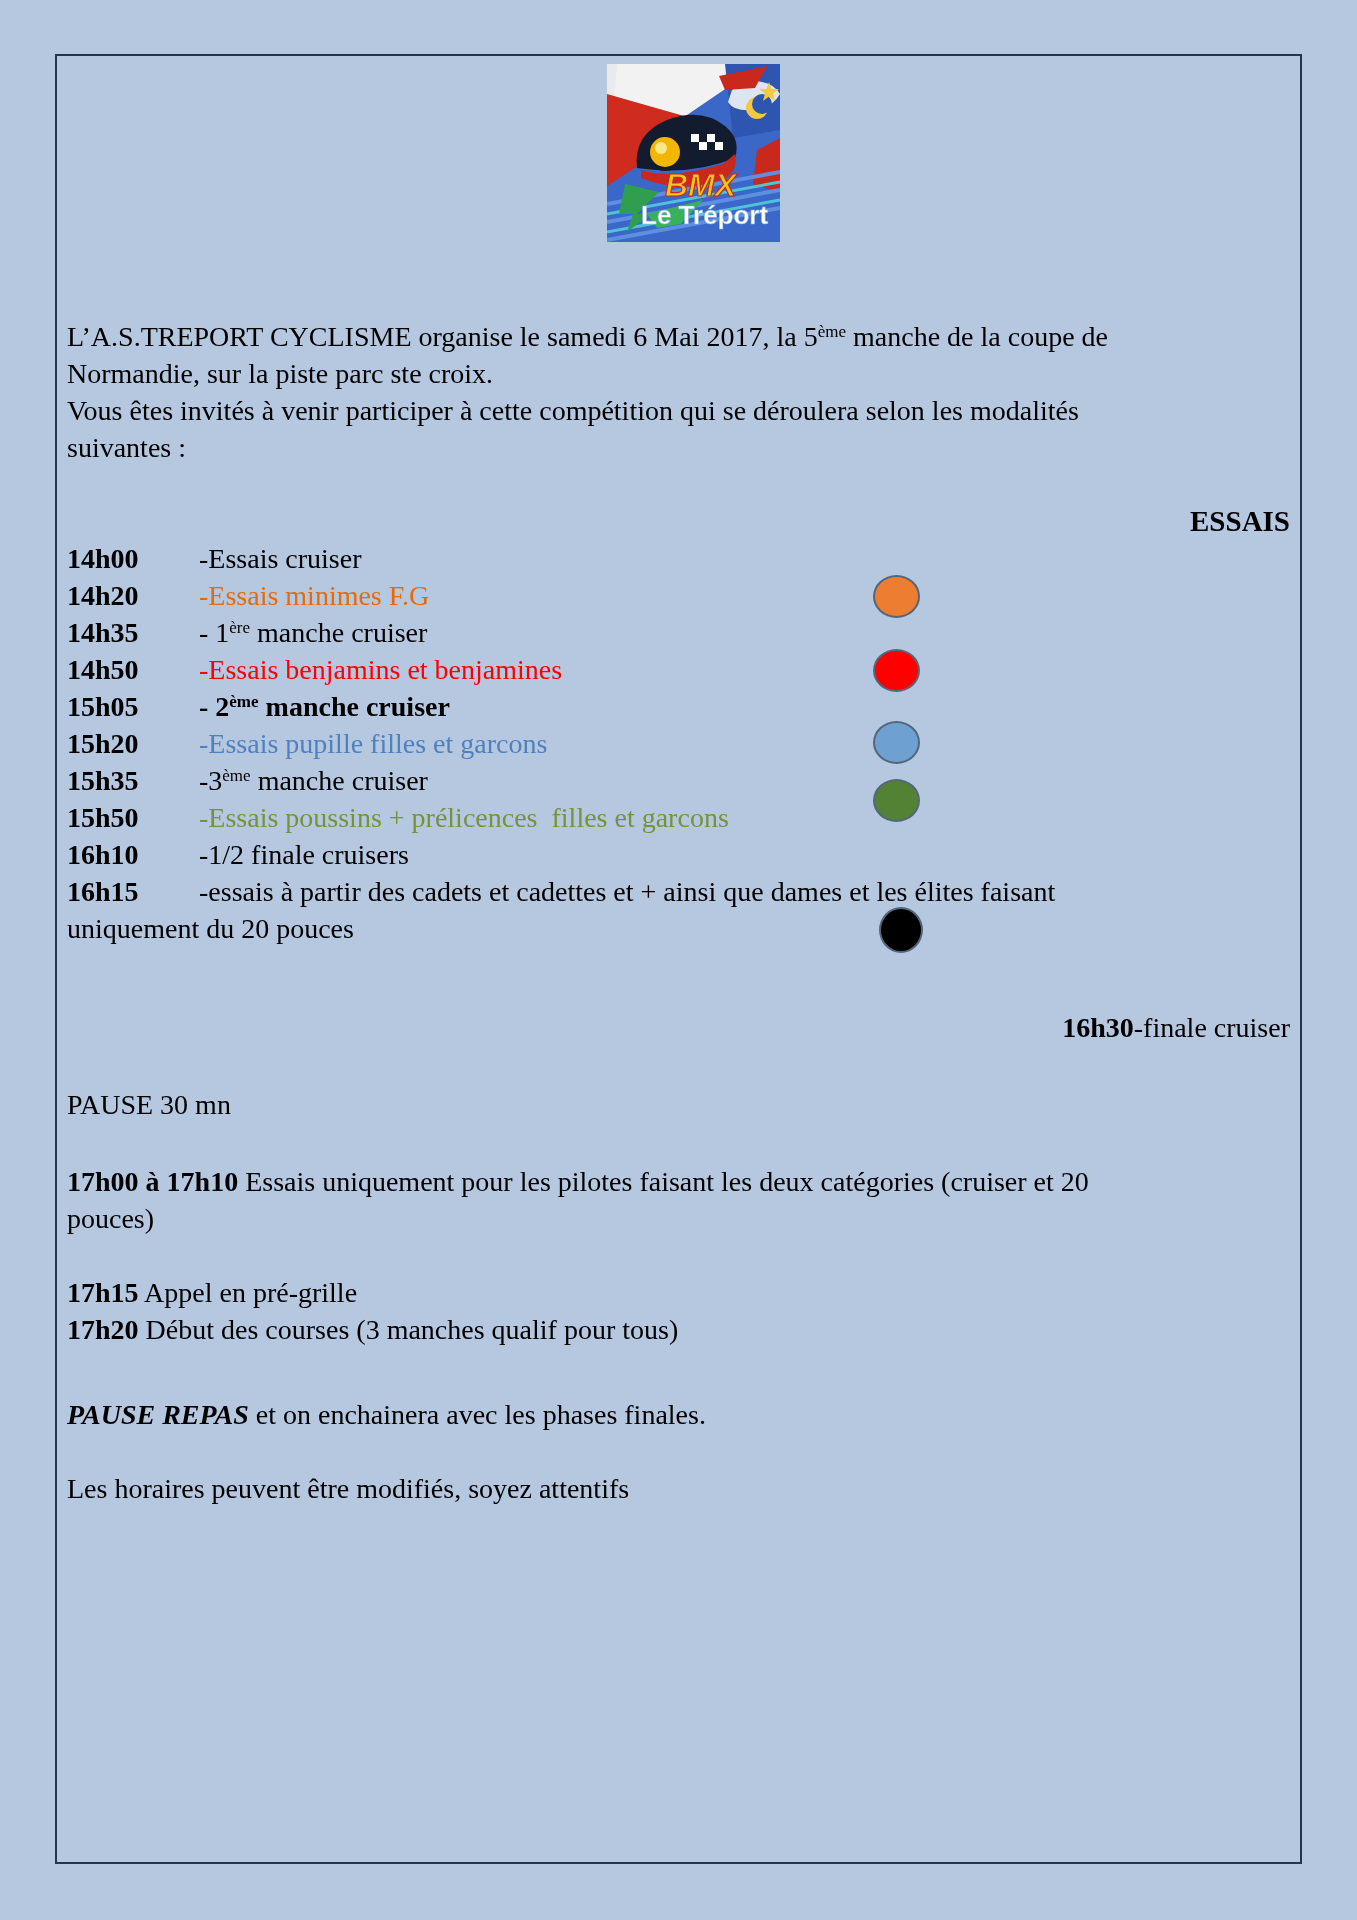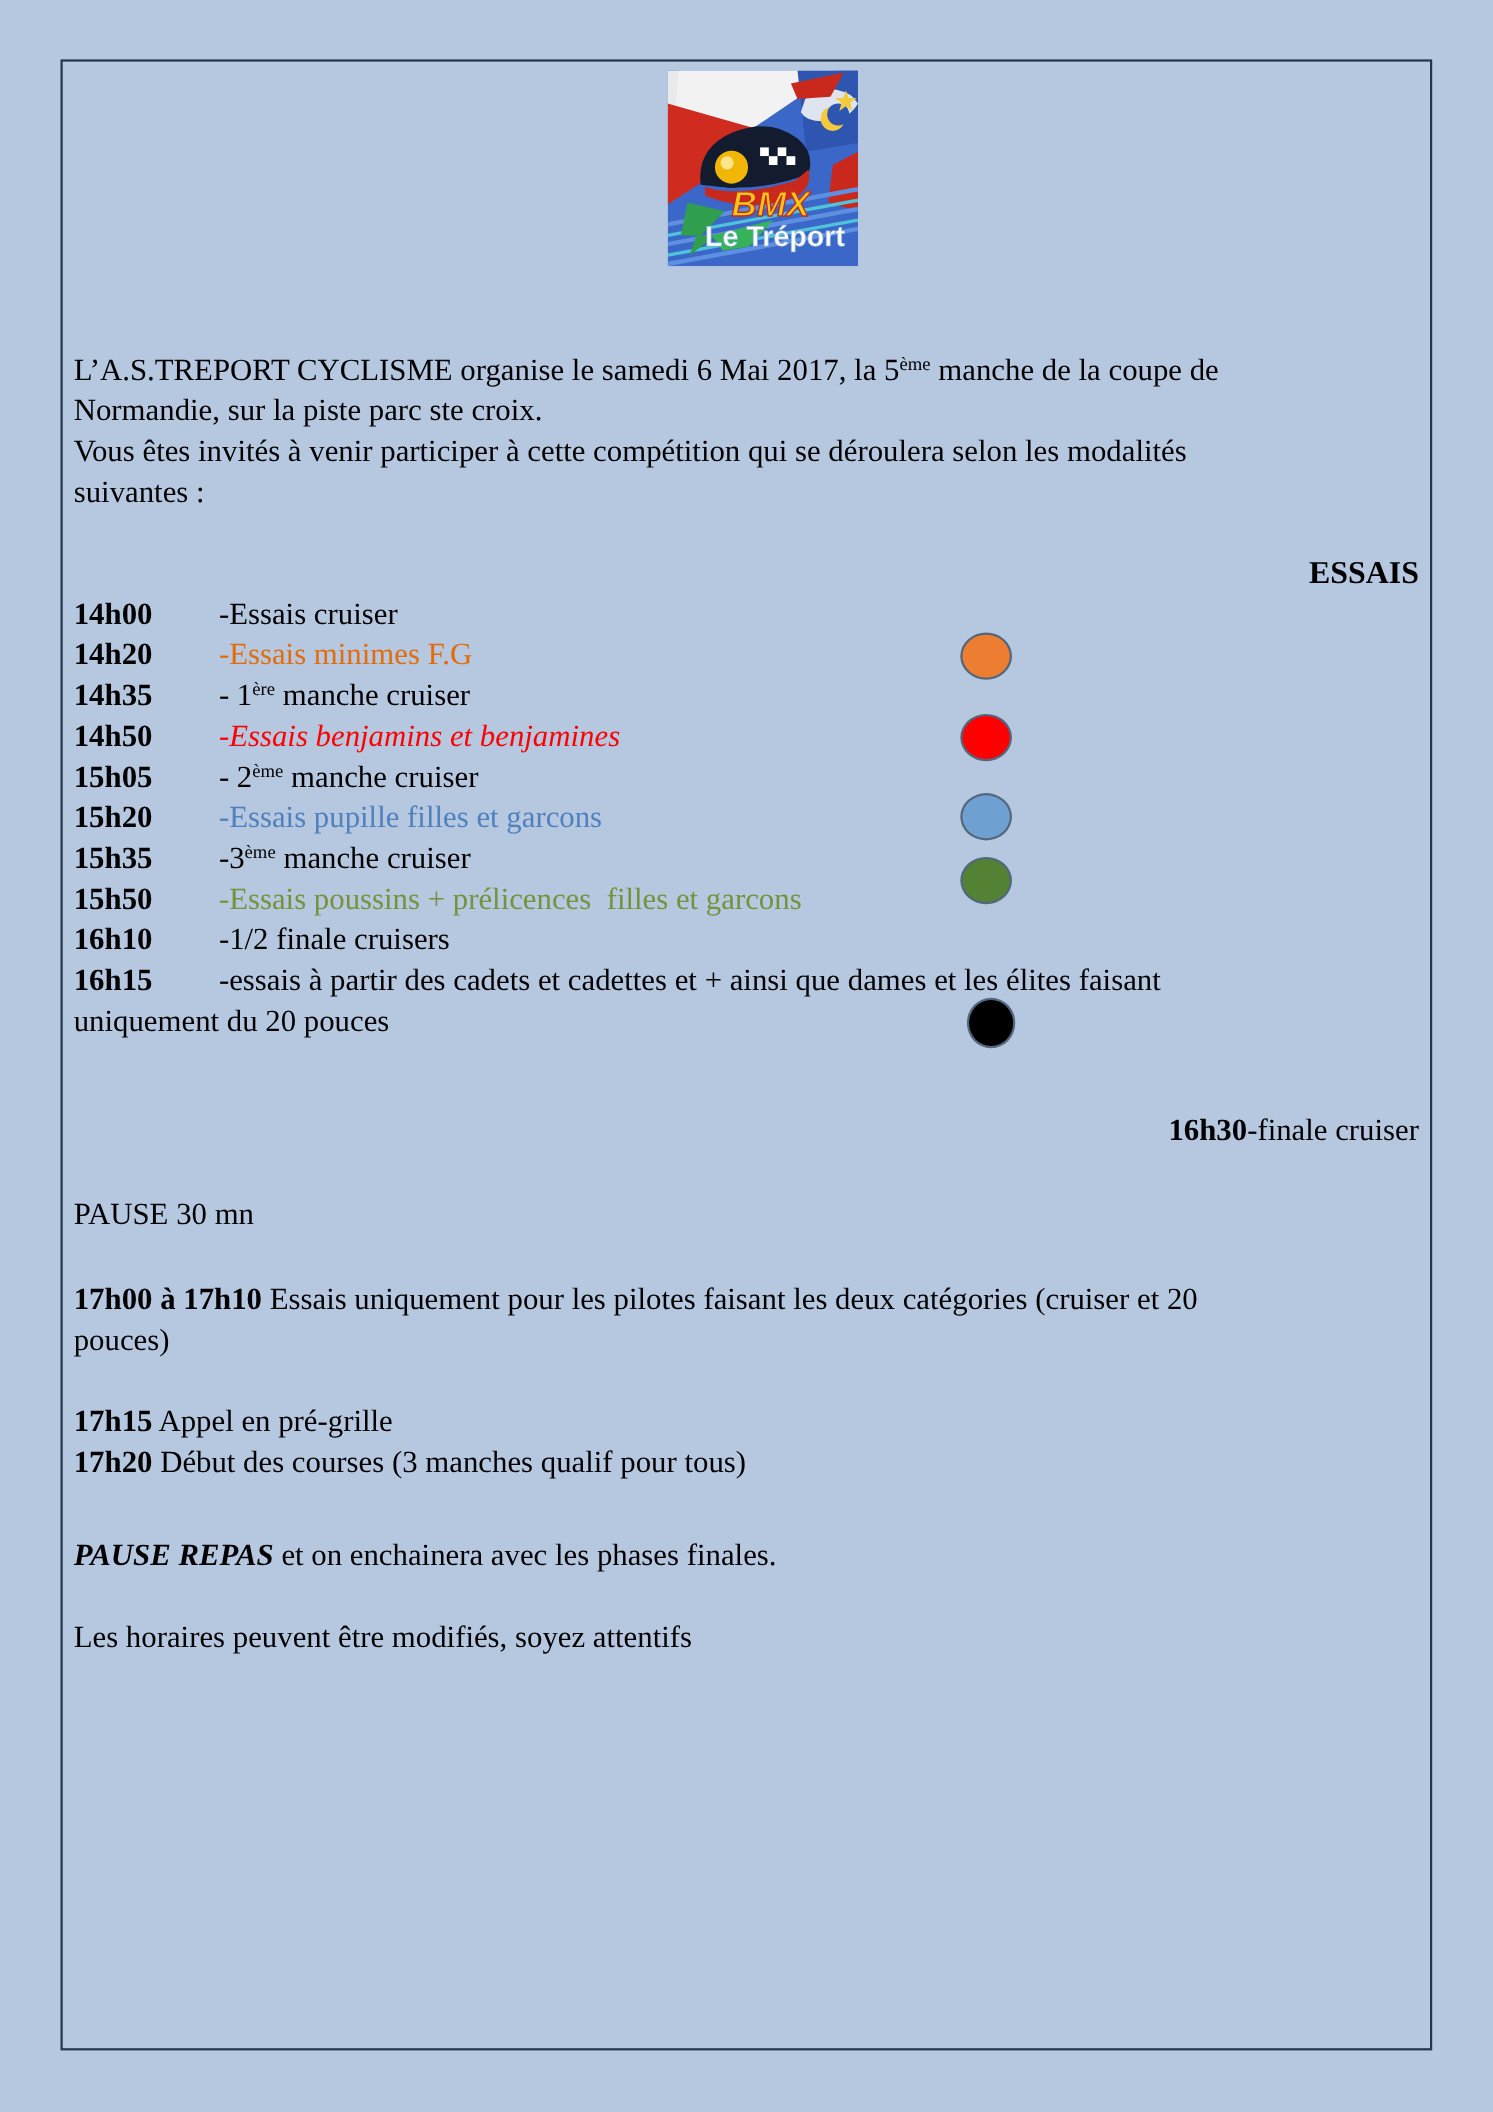--- a/index.html
+++ b/index.html
@@ -30,24 +30,24 @@
   p{margin:0;white-space:pre-wrap;}
   sup{font-size:17px;line-height:0;vertical-align:9px;}
   .essais-heading{
     margin-top:37px;
     text-align:right;font-weight:bold;font-size:29px;
   }
   .row{position:relative;}
   .time{display:inline-block;width:132px;font-weight:bold;vertical-align:top;}
   .desc{white-space:pre-wrap;}
   .c-orange{color:var(--accent-orange,#E36C09);}
-  .c-red{color:var(--accent-red,#FF0000);font-style:italic;}
+  .c-red{color:var(--accent-red,#FF0000);}
   .c-blue{color:var(--accent-blue,#4F81BD);}
   .c-green{color:var(--accent-green,#76923C);}
-  .bold{font-weight:normal;}
+  .bold{font-weight:bold;}
   .dot{
     position:absolute;left:806px;top:-2px;
     width:47px;height:43px;border-radius:50%;
     border:2px solid var(--dot-outline,#52677C);
     box-sizing:border-box;
   }
   .dot-orange{background:var(--dot-orange,#ED7D31);}
   .dot-red{background:var(--dot-red,#FF0000);}
   .dot-blue{background:var(--dot-blue,#6FA0D2);top:-4px;}
   .dot-green{background:var(--dot-green,#548235);top:-20px;}

